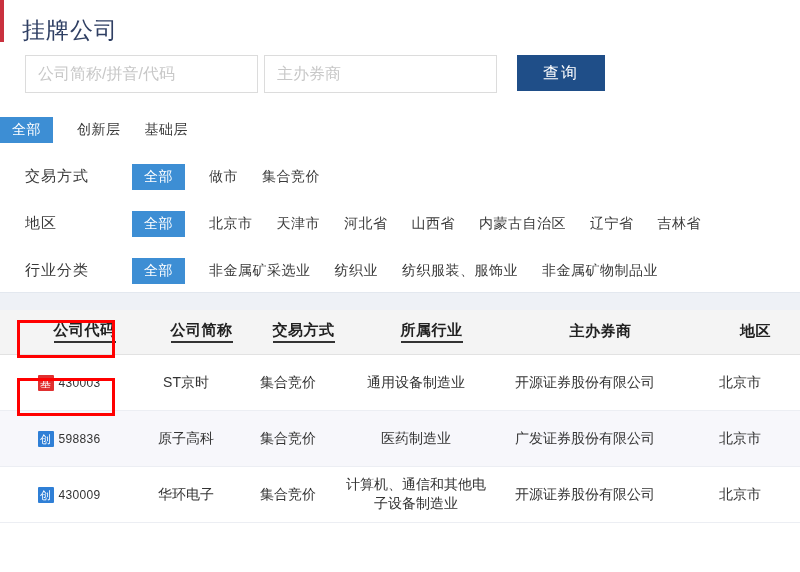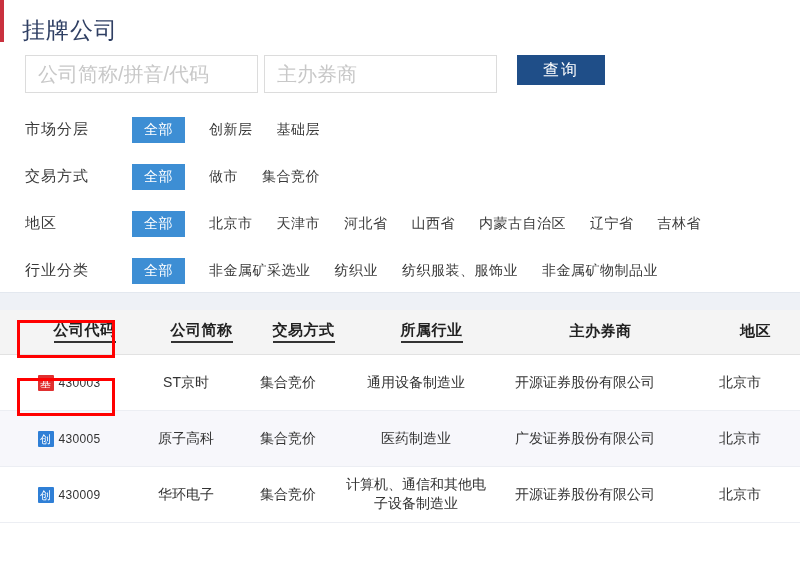--- a/index.html
+++ b/index.html
@@ -45,35 +45,35 @@
     position: relative;
     height: 56px;
     background: #ffffff;
   }
   .search-input {
     position: absolute;
     top: 9px;
     height: 38px;
     border: 1px solid #dcdcdc;
     background: #ffffff;
-    font-size: 20px;
+    font-size: 16px;
     color: #333;
     padding: 0 12px;
     outline: none;
     font-family: "Liberation Sans", "DejaVu Sans", sans-serif;
     border-radius: 0;
   }
   .search-input::placeholder { color: #c8c8c8; }
   #company-input { left: 25px; width: 233px; }
   #broker-input  { left: 264px; width: 233px; }
 
   .search-button {
     position: absolute;
     left: 517px; top: 9px;
-    width: 88px; height: 30px;
+    width: 88px; height: 36px;
     background: #1f4e88;
     color: #ffffff;
     border: none;
     font-size: 16px;
     letter-spacing: 2px;
     cursor: pointer;
     font-family: "Liberation Sans", "DejaVu Sans", sans-serif;
   }
 
   
@@ -212,21 +212,20 @@
   </div>
 
   <div class="search-bar">
     <input id="company-input" class="search-input" type="text" placeholder="公司简称/拼音/代码" style="">
     <input id="broker-input" class="search-input" type="text" placeholder="主办券商" style="">
     <button class="search-button">查询</button>
   </div>
 
   <div class="filter-panel" id="filter-panel">
       <div class="filter-row">
-        <div class="filter-label">市场分层</div>
         <div class="filter-options">
           <span class="filter-opt active">全部</span>
           <span class="filter-opt">创新层</span>
           <span class="filter-opt">基础层</span>
         </div>
       </div>
       <div class="filter-row">
         <div class="filter-label">交易方式</div>
         <div class="filter-options">
           <span class="filter-opt active">全部</span>
@@ -299,21 +298,21 @@
             <td>
               <span class="ind-wrap">开源证券股份有限公司</span>
             </td>
             <td>
               <span class="ind-wrap">北京市</span>
             </td>
           </tr>
           <tr class="alt">
             <td><span class="code-cell">
                 <span class="tier-badge innov">创</span>
-                <span class="code-text">430005</span>
+                <span class="code-text">598836</span>
               </span></td>
             <td>
               <span class="ind-wrap">原子高科</span>
             </td>
             <td>
               <span class="ind-wrap">集合竞价</span>
             </td>
             <td>
               <span class="ind-wrap">医药制造业</span>
             </td>

